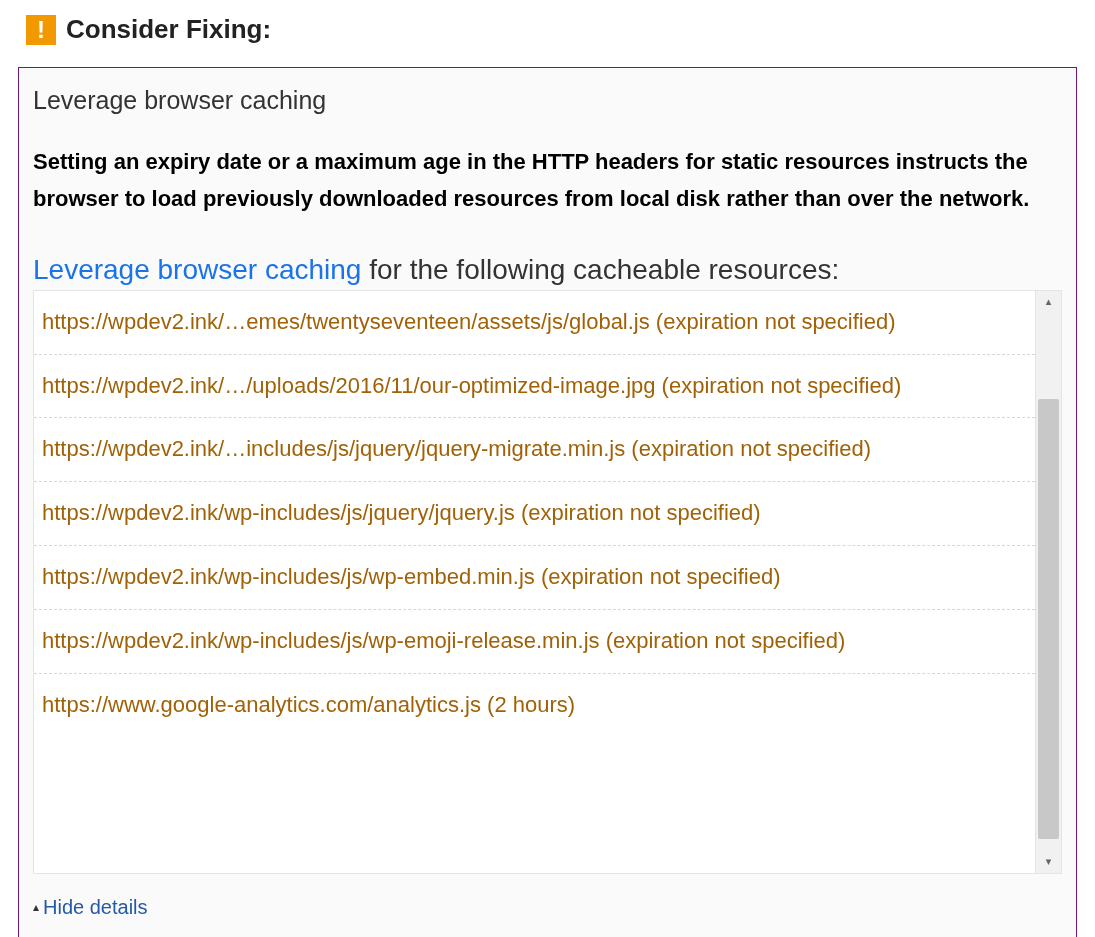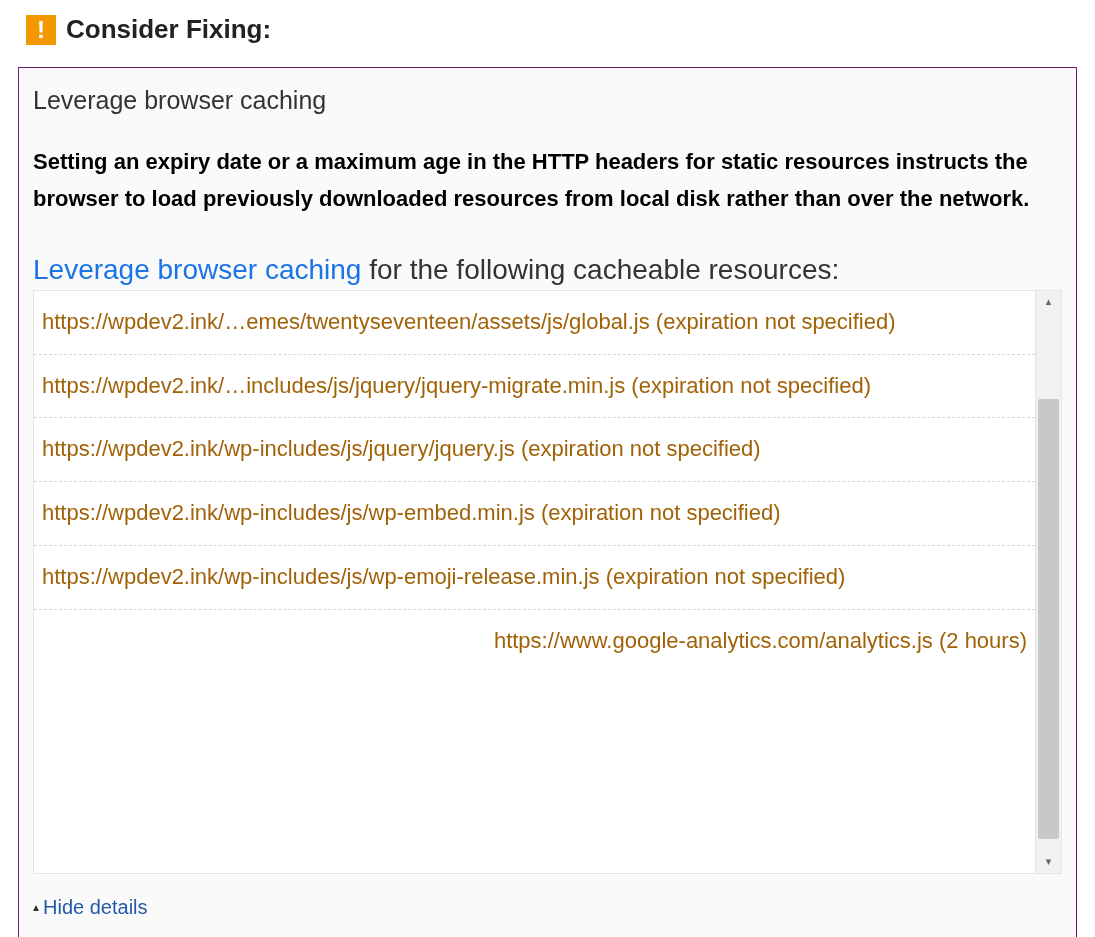--- a/index.html
+++ b/index.html
@@ -79,21 +79,20 @@
   }
   .resource-row {
     padding: 16px 8px;
     font-size: 22px;
     color: #a16207;
     border-bottom: 1px dashed #d7d7d7;
     line-height: 1.4;
   }
   .resource-row:last-child {
     border-bottom: none;
-    text-align: right;
   }
   
   .scrollbar {
     position: absolute;
     right: 0;
     top: 0;
     bottom: 0;
     width: 26px;
     background: #f1f1f1;
     border-left: 1px solid #e3e3e3;
@@ -155,20 +154,21 @@
     <div class="issue-desc">Setting an expiry date or a maximum age in the HTTP headers for static resources instructs the browser to load previously downloaded resources from local disk rather than over the network.</div>
 
     <div class="action-line">
       <a href="#">Leverage browser caching</a><span> for the following cacheable resources:</span>
     </div>
 
     <div class="resource-box">
       <div class="resource-scroll" id="resource-scroll">
 
       <div class="resource-row">https://wpdev2.ink/…emes/twentyseventeen/assets/js/global.js (expiration not specified)</div>
+          <div class="resource-row">https://wpdev2.ink/…/uploads/2016/11/our-optimized-image.jpg (expiration not specified)</div>
           <div class="resource-row">https://wpdev2.ink/…includes/js/jquery/jquery-migrate.min.js (expiration not specified)</div>
           <div class="resource-row">https://wpdev2.ink/wp-includes/js/jquery/jquery.js (expiration not specified)</div>
           <div class="resource-row">https://wpdev2.ink/wp-includes/js/wp-embed.min.js (expiration not specified)</div>
           <div class="resource-row">https://wpdev2.ink/wp-includes/js/wp-emoji-release.min.js (expiration not specified)</div>
           <div class="resource-row">https://www.google-analytics.com/analytics.js (2 hours)</div>
         </div>
       <div class="scrollbar">
         <div class="scroll-btn">▴</div>
         <div class="scroll-track">
           <div class="scroll-thumb"></div>

